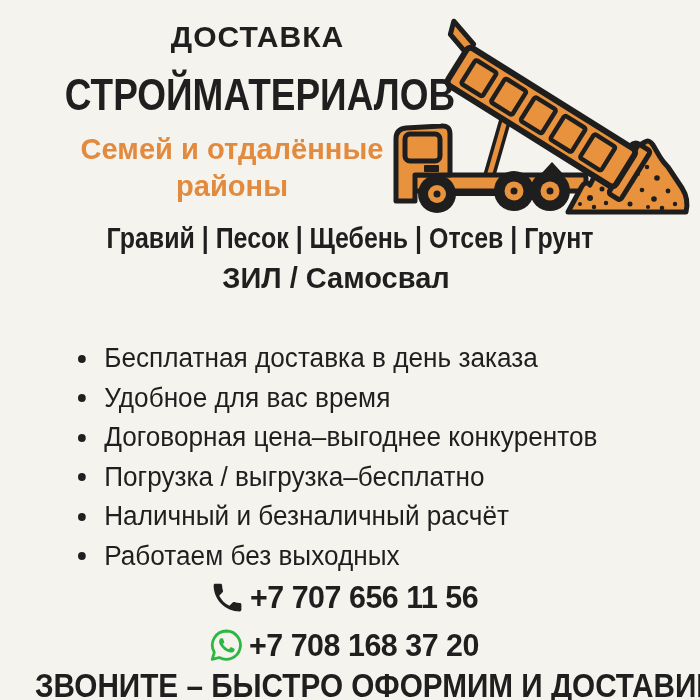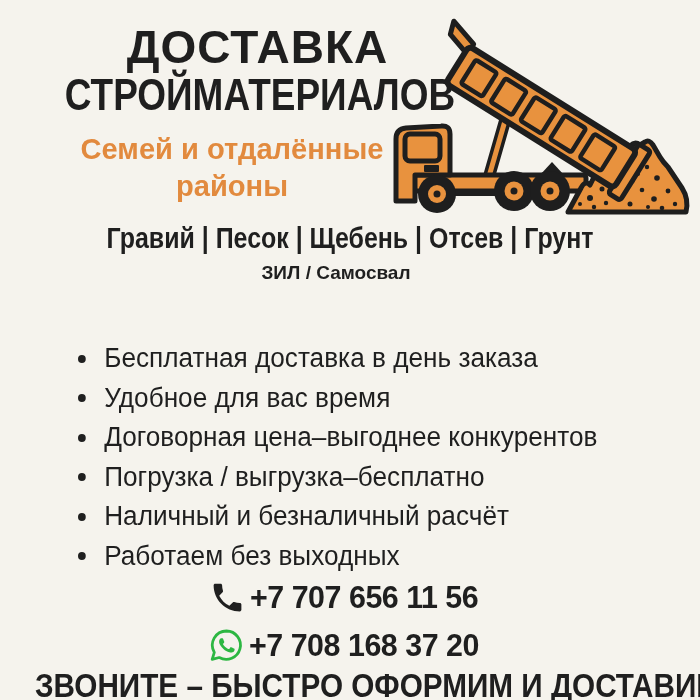--- a/index.html
+++ b/index.html
@@ -5,42 +5,42 @@
   html,body { margin:0; padding:0; background:#ddd; }
   .poster {
     position:relative; width:700px; height:700px; overflow:hidden;
     background:#f5f3ed; color:#1f1f1f;
     font-family:"Liberation Sans", sans-serif;
   }
   .abs { position:absolute; }
 
   .title1 {
     top:20px; left:0; width:515px; text-align:center;
-    font-size:46px; font-weight:800; letter-spacing:1px; white-space:nowrap;
+    font-size:30px; font-weight:800; letter-spacing:1px; white-space:nowrap;
   }
   .title2 {
     top:70px; left:0; width:520px; text-align:center;
     font-size:44px; font-weight:800; white-space:nowrap;
     transform:scaleX(.84); transform-origin:50% 50%;
   }
   .subtitle {
     top:130px; left:0; width:464px; text-align:center;
     font-size:30px; font-weight:700; line-height:37px;
     color:#e28a3e; transform:scaleX(.97); transform-origin:50% 50%;
   }
   .truck { left:392px; top:18px; width:306px; height:200px; }
 
   .materials {
     top:222px; left:0; width:700px; text-align:center;
     font-size:29px; font-weight:700; white-space:nowrap;
     transform:scaleX(.86); transform-origin:50% 50%;
   }
   .vehicle {
     top:262px; left:0; width:672px; text-align:center;
-    font-size:19px; font-weight:700; white-space:nowrap;
+    font-size:29px; font-weight:700; white-space:nowrap;
   }
 
   .features { top:325px; left:64px; margin:14px; padding:0; list-style:none; }
   .features li {
     display:flex; align-items:center; height:39.5px;
     font-size:27px; font-weight:500; white-space:nowrap;
     transform:scaleX(.97); transform-origin:0 50%;
   }
   .dot { width:8px; height:8px; border-radius:50%; background:#1f1f1f; margin-right:19px; flex:none; }
 

